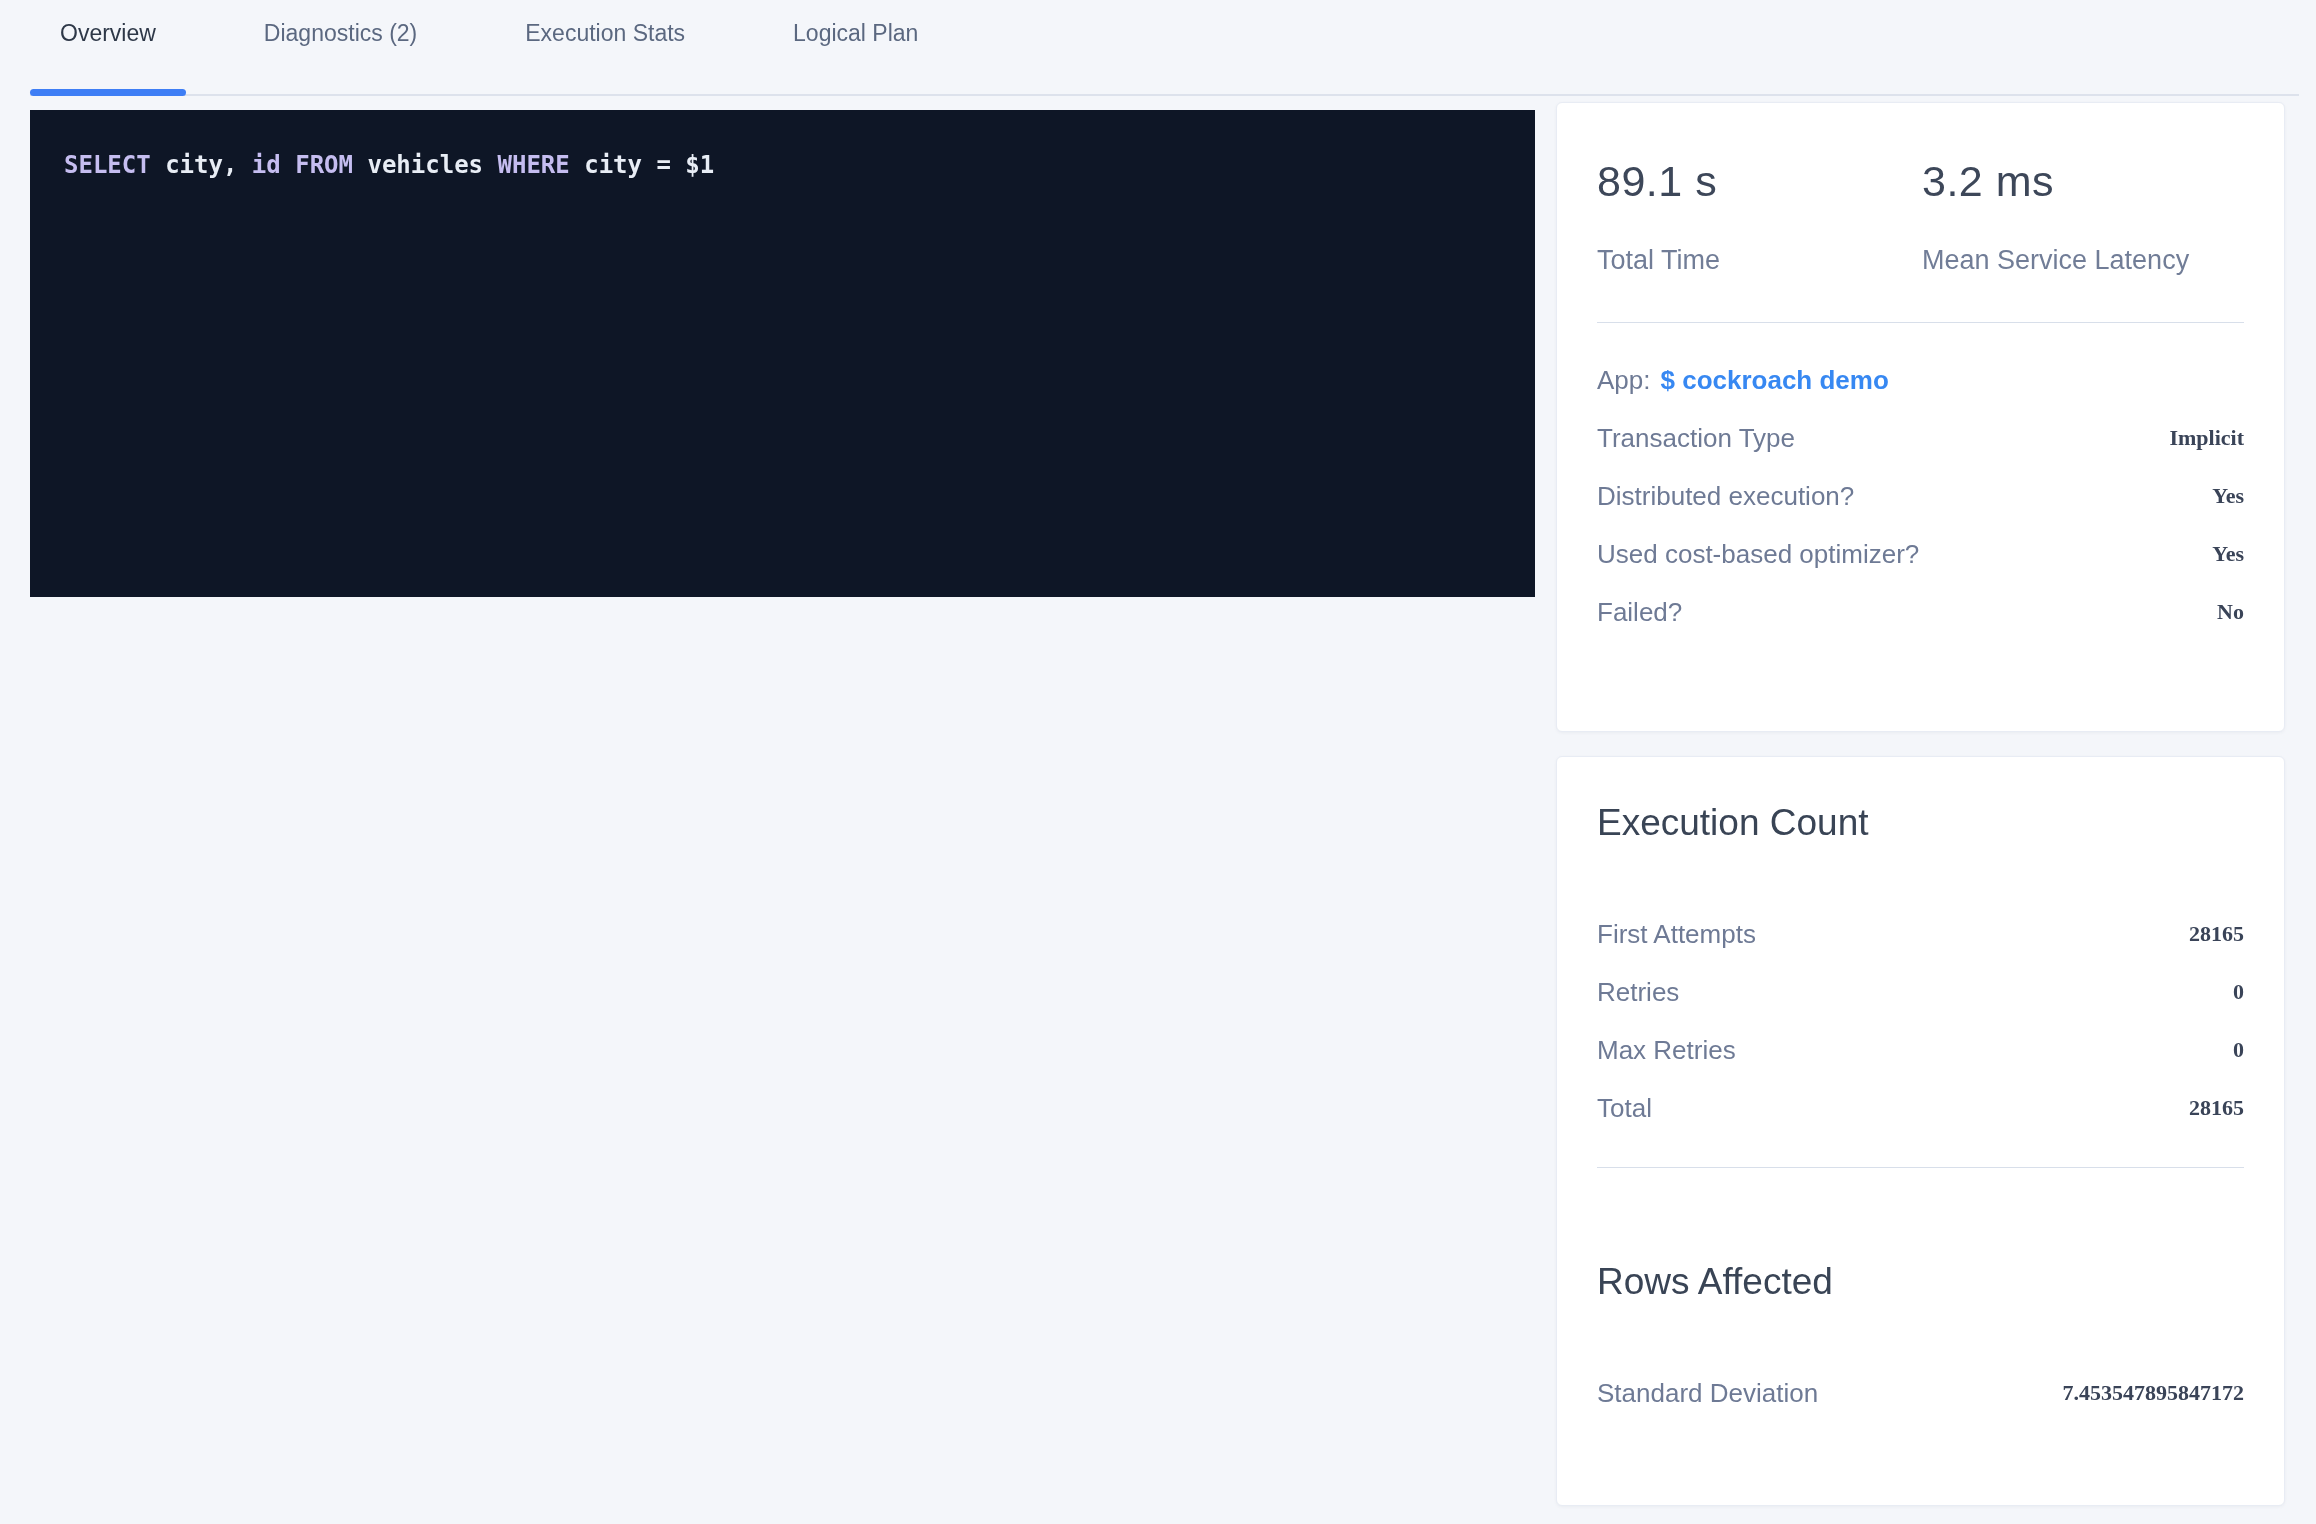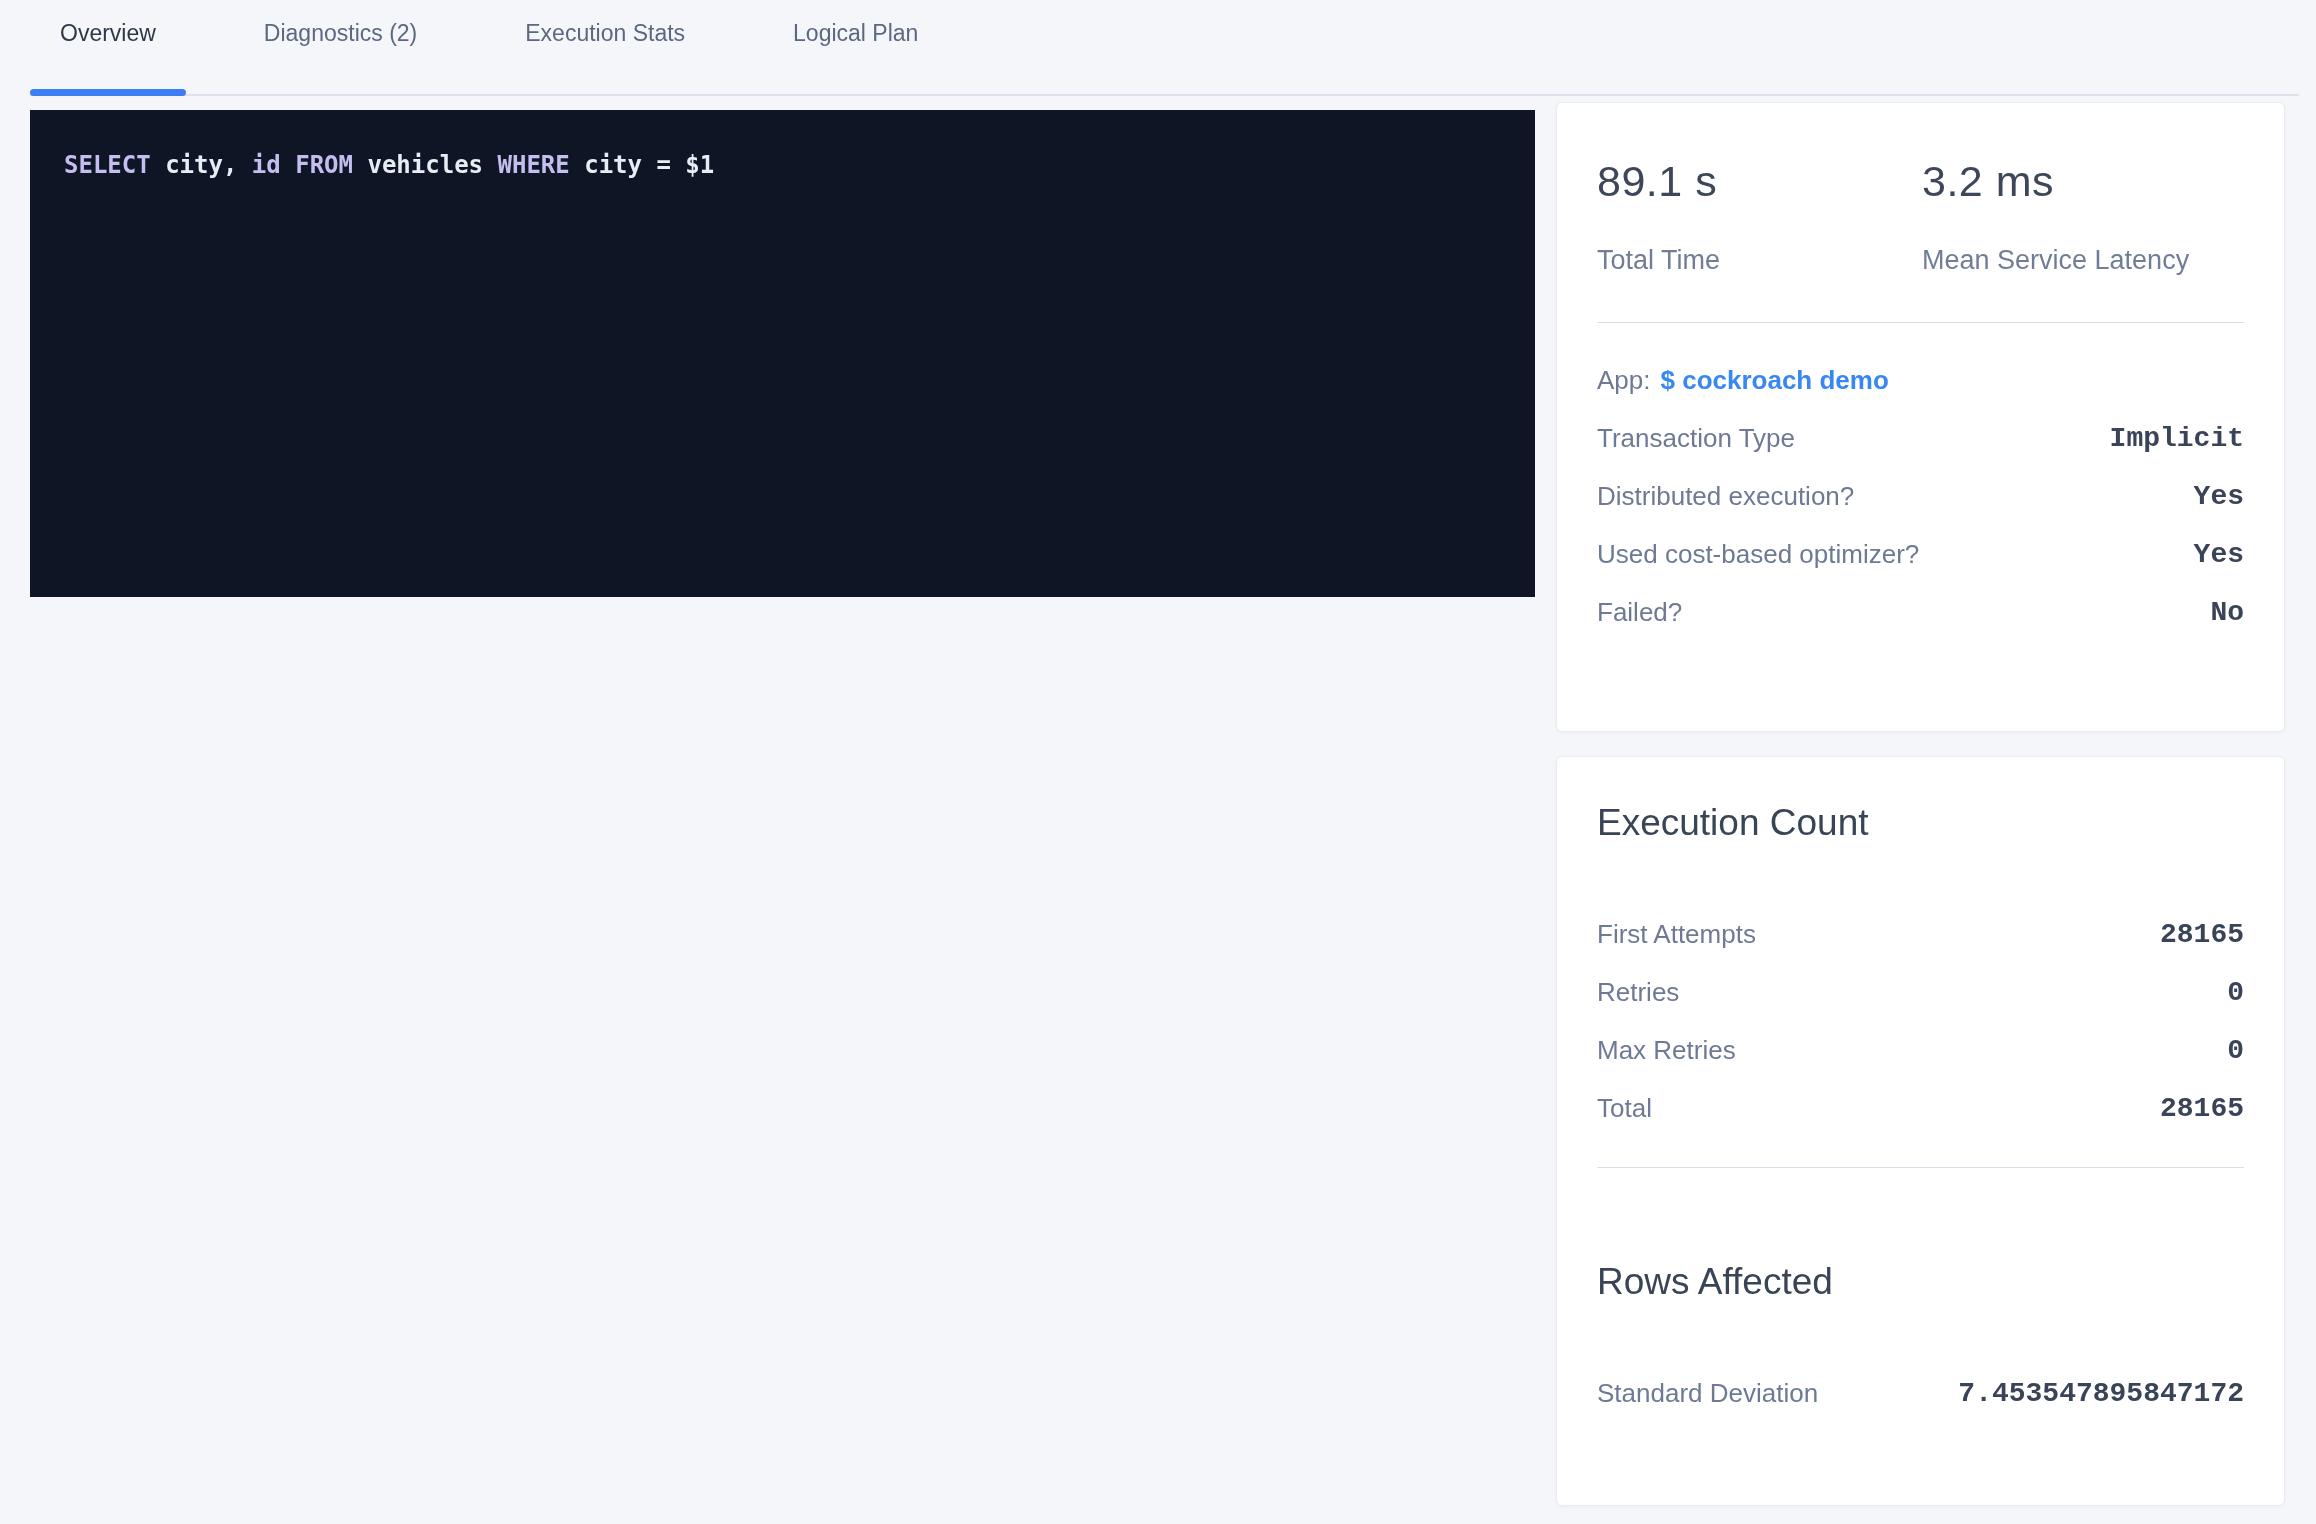--- a/index.html
+++ b/index.html
@@ -72,22 +72,22 @@
     height:1px; background:#d8dfea; margin-top:46px;
   }
 
   .kv-rows { margin-top:28px; }
   .kv-row {
     height:58px; display:flex; align-items:center;
     justify-content:space-between;
   }
   .kv-label { font-size:26px; color:#6e7a95;text-align:right; }
   .kv-value {
-    font-family:Liberation Mono, monospace;
-    font-size:28px; font-weight:bold; color:#3a4458;
+    font-family:Liberation Serif, serif;
+    font-size:22px; font-weight:bold; color:#3a4458;
   }
   .app-link {
     font-size:26px; font-weight:bold; color:#3788f2;
     text-decoration:none; margin-left:10px; cursor:pointer;
   }
 
   .section-title {
     font-size:37px; line-height:44px; color:#394455; font-weight:400;
   }
   .title-1 { margin-top:44px; }

